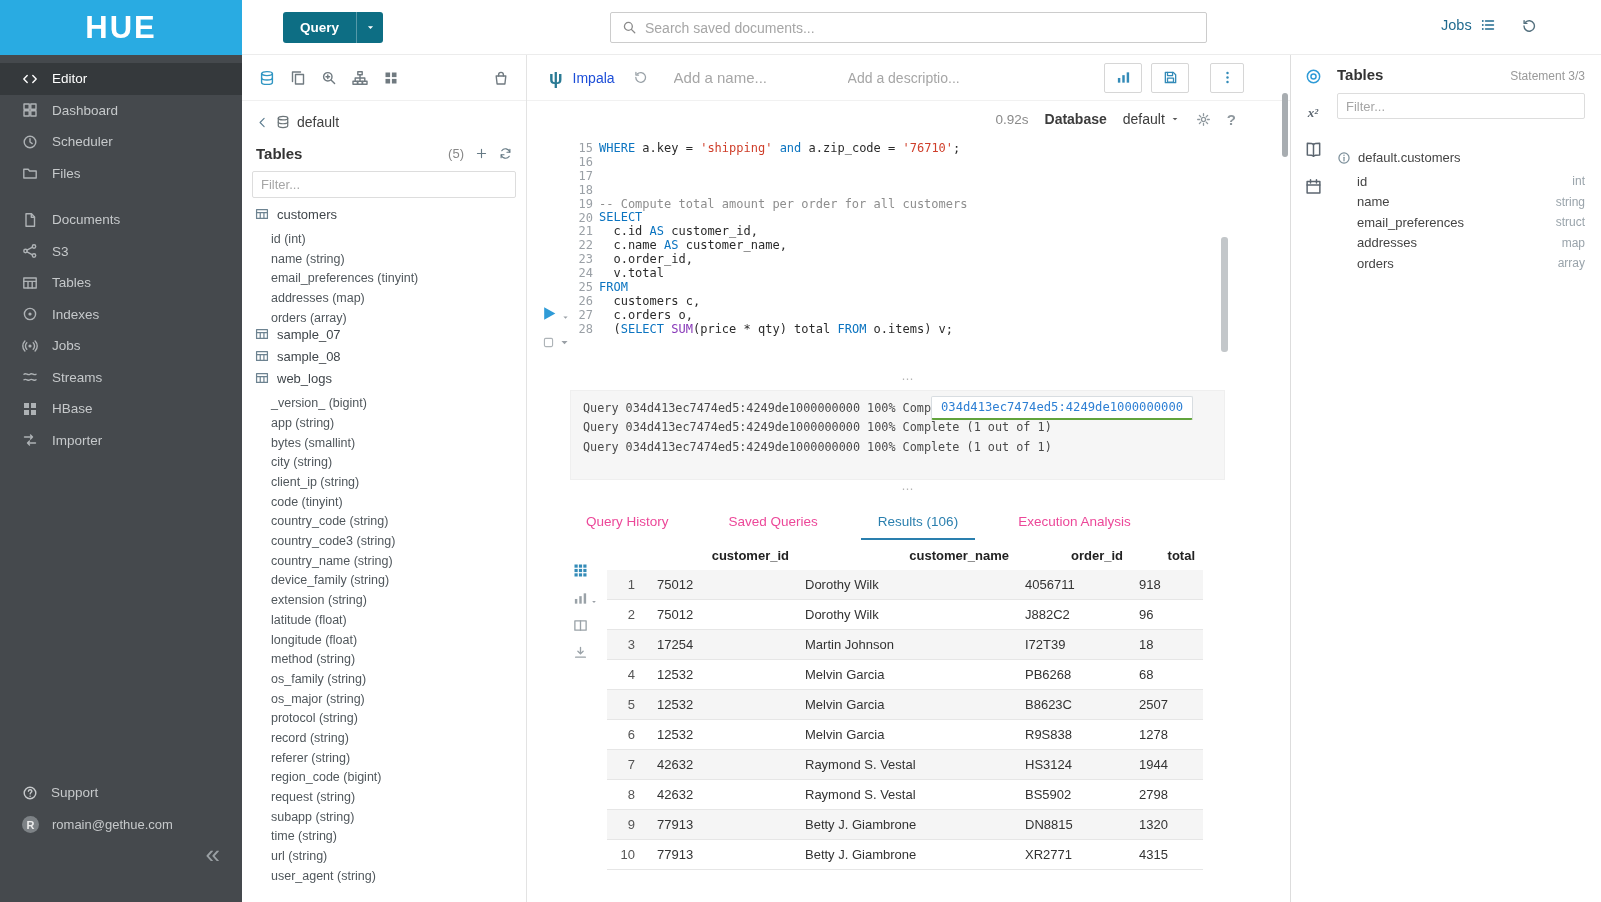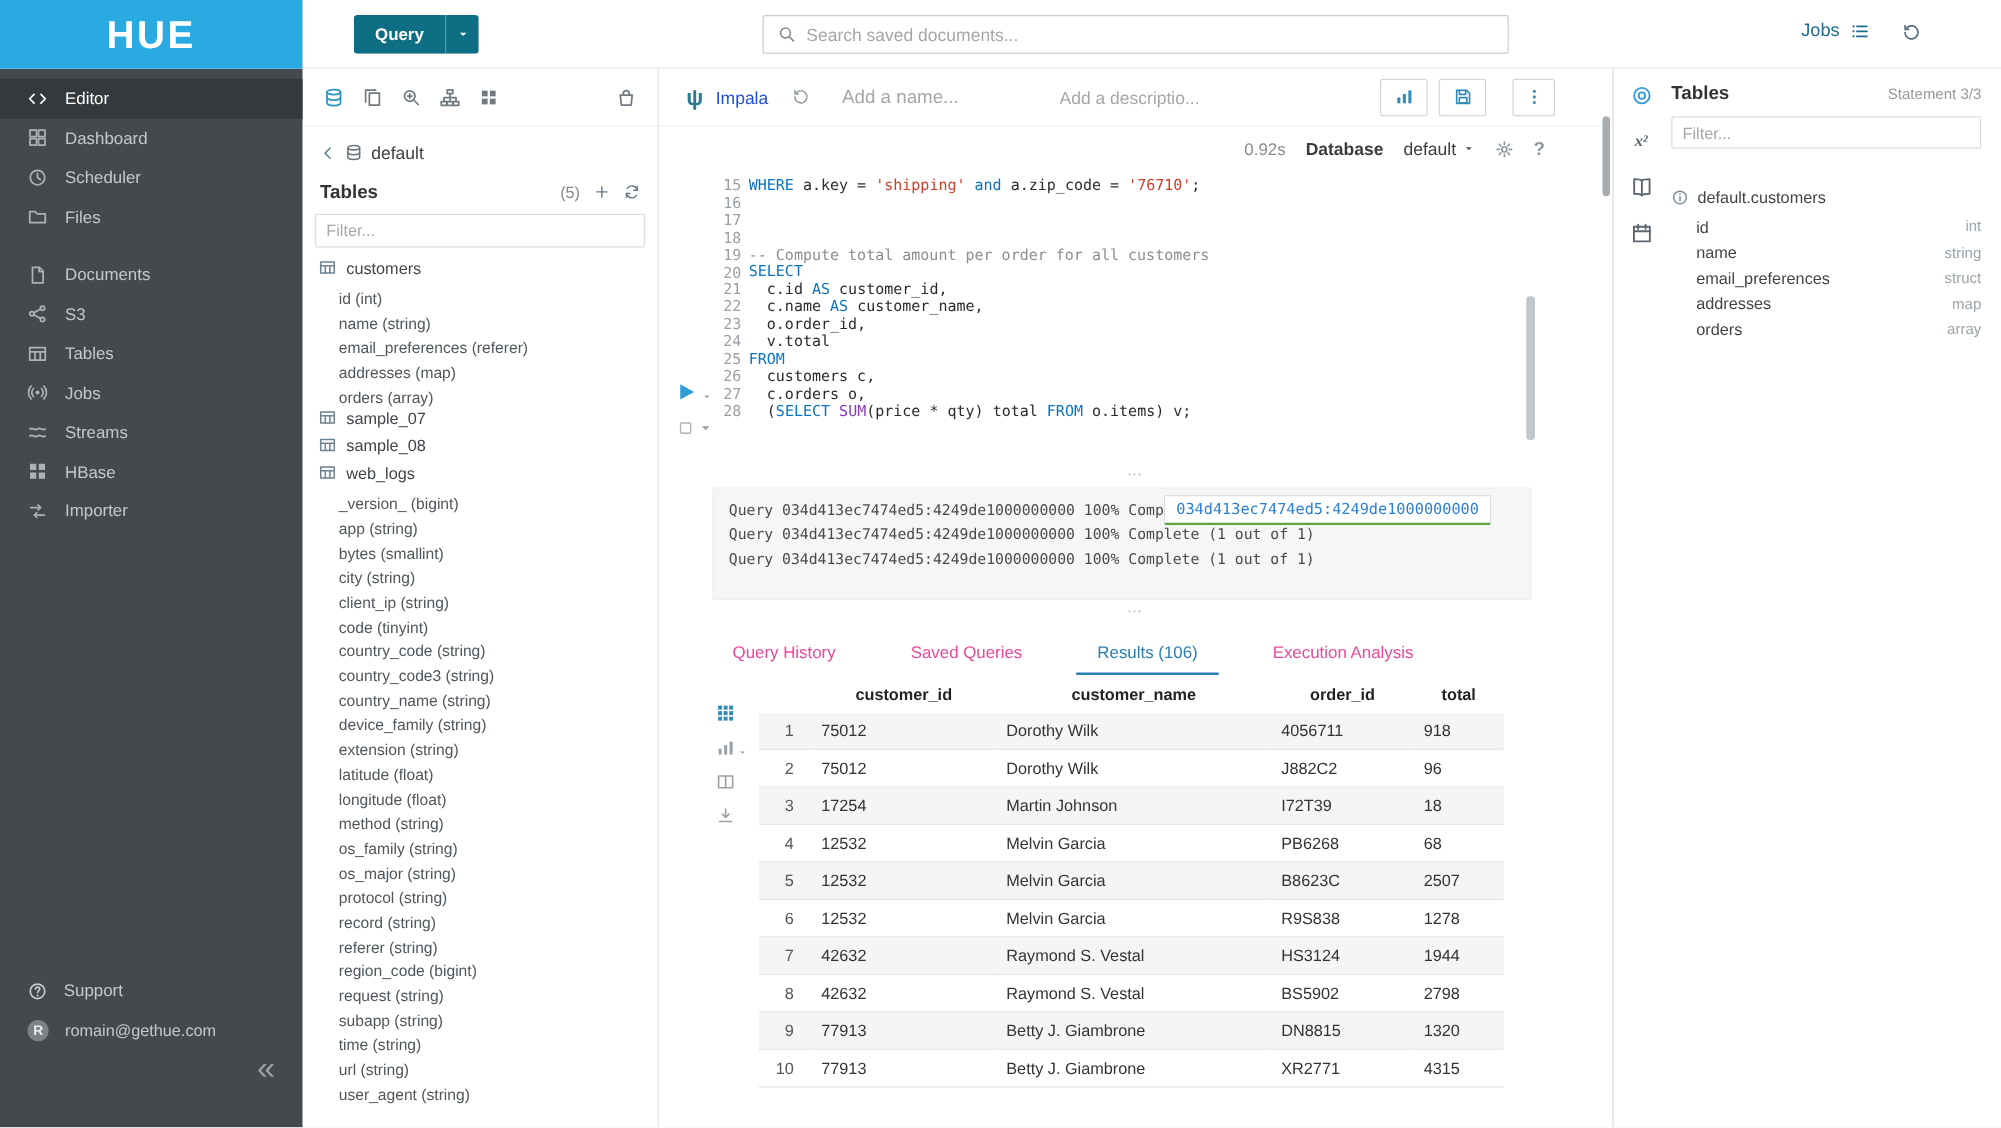--- a/index.html
+++ b/index.html
@@ -112,21 +112,21 @@
   .log-popup{position:absolute;left:360px;top:5px;background:#fff;border:1px solid #d8dde1;border-bottom:2px solid #61a33c;border-radius:2px;padding:3px 9px;color:#2d7fd3;font-size:12.2px;line-height:15px;z-index:2}
   .tabs{position:absolute;left:0;top:450px;width:100%;height:35px;display:flex;padding-left:42px}
   .tab{padding:0 17px;margin-right:26px;line-height:34px;font-size:13.5px;color:#ec4899;cursor:pointer;white-space:nowrap}
   .tab.active{color:#2a7fae;box-shadow:inset 0 -2px 0 #2a7fae}
   .res-icons{position:absolute;left:46px;top:508px;display:flex;flex-direction:column;gap:12px;color:#9aa2a8}
   .res-icons>span{display:flex;align-items:flex-end;gap:2px;cursor:pointer}
   .res-icons svg{width:15px;height:15px}
   .res-icons .ri-active{color:#338bb8}
   .res-icons .caret-s svg{width:8px;height:8px}
   .results-table{position:absolute;left:80px;top:486px;border-collapse:collapse;table-layout:fixed;font-size:13px;color:#333}
-  .results-table th{font-weight:bold;text-align:center;padding:7px 8px;color:#222;font-size:13px;cursor:pointer}
+  .results-table th{font-weight:bold;text-align:right;padding:7px 8px;color:#222;font-size:13px;cursor:pointer}
   .results-table td{padding:7px 8px;border-bottom:1px solid #e6e6e6;overflow:hidden;white-space:nowrap}
   .results-table tr.odd td{background:#f5f5f5}
   .results-table .num{text-align:right;color:#555;padding-right:14px}
   .results-table th:nth-child(1){width:42px}
   .results-table th:nth-child(2){width:148px}
   .results-table th:nth-child(3){width:220px}
   .results-table th:nth-child(4){width:114px}
   .results-table th:nth-child(5){width:72px}
 
   
@@ -256,20 +256,29 @@
         <div class="nav-item">
           <span class="nav-icon" data-icon="table">
             <svg viewBox="0 0 16 16" width="16" height="16" fill="none" stroke="currentColor" stroke-width="1.4" stroke-linecap="round" stroke-linejoin="round">
               <rect x="1.8" y="3" width="12.4" height="10"></rect>
               <path d="M1.8 6.4h12.4M6 6.4V13M10.2 6.4V13"></path>
             </svg>
           </span>
           <span>Tables</span>
         </div>
         <div class="nav-item">
+          <span class="nav-icon" data-icon="target">
+            <svg viewBox="0 0 16 16" width="16" height="16" fill="none" stroke="currentColor" stroke-width="1.4" stroke-linecap="round" stroke-linejoin="round">
+              <circle cx="8" cy="8" r="5.6"></circle>
+              <circle cx="8" cy="8" r="1.6" fill="currentColor" stroke="none"></circle>
+            </svg>
+          </span>
+          <span>Indexes</span>
+        </div>
+        <div class="nav-item">
           <span class="nav-icon" data-icon="broadcast">
             <svg viewBox="0 0 16 16" width="16" height="16" fill="none" stroke="currentColor" stroke-width="1.4" stroke-linecap="round" stroke-linejoin="round">
               <circle cx="8" cy="8" r="1.6" fill="currentColor" stroke="none"></circle>
               <path d="M4.8 11.2a4.5 4.5 0 0 1 0-6.4M11.2 4.8a4.5 4.5 0 0 1 0 6.4M2.9 13.1a7.2 7.2 0 0 1 0-10.2M13.1 2.9a7.2 7.2 0 0 1 0 10.2"></path>
             </svg>
           </span>
           <span>Jobs</span>
         </div>
         <div class="nav-item">
           <span class="nav-icon" data-icon="waves">
@@ -403,21 +412,21 @@
           <span class="t-icon" data-icon="table">
             <svg viewBox="0 0 16 16" width="16" height="16" fill="none" stroke="currentColor" stroke-width="1.4" stroke-linecap="round" stroke-linejoin="round">
               <rect x="1.8" y="3" width="12.4" height="10"></rect>
               <path d="M1.8 6.4h12.4M6 6.4V13M10.2 6.4V13"></path>
             </svg>
           </span>
           <span>customers</span>
         </div>
         <div class="col-row">id (int)</div>
         <div class="col-row">name (string)</div>
-        <div class="col-row">email_preferences (referer)</div>
+        <div class="col-row">email_preferences (tinyint)</div>
         <div class="col-row">addresses (map)</div>
         <div class="col-row">orders (array)</div>
         <div class="tbl-row">
           <span class="t-icon" data-icon="table">
             <svg viewBox="0 0 16 16" width="16" height="16" fill="none" stroke="currentColor" stroke-width="1.4" stroke-linecap="round" stroke-linejoin="round">
               <rect x="1.8" y="3" width="12.4" height="10"></rect>
               <path d="M1.8 6.4h12.4M6 6.4V13M10.2 6.4V13"></path>
             </svg>
           </span>
           <span>sample_07</span>

